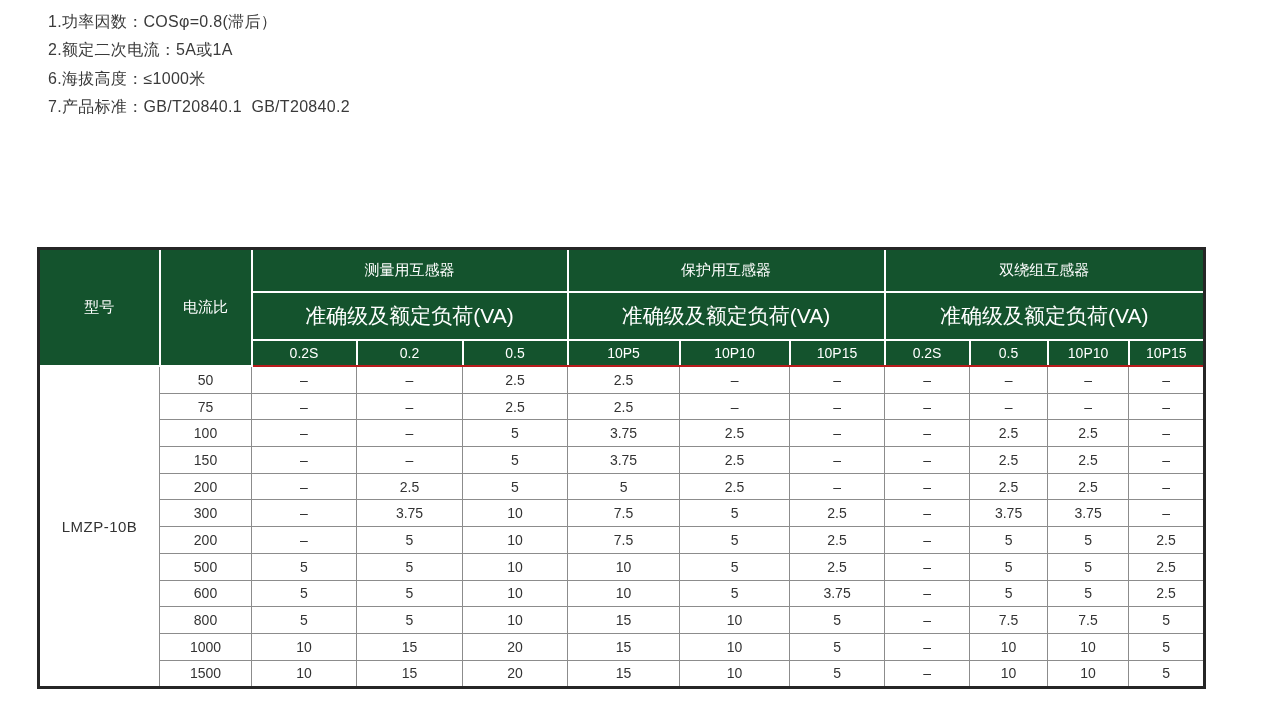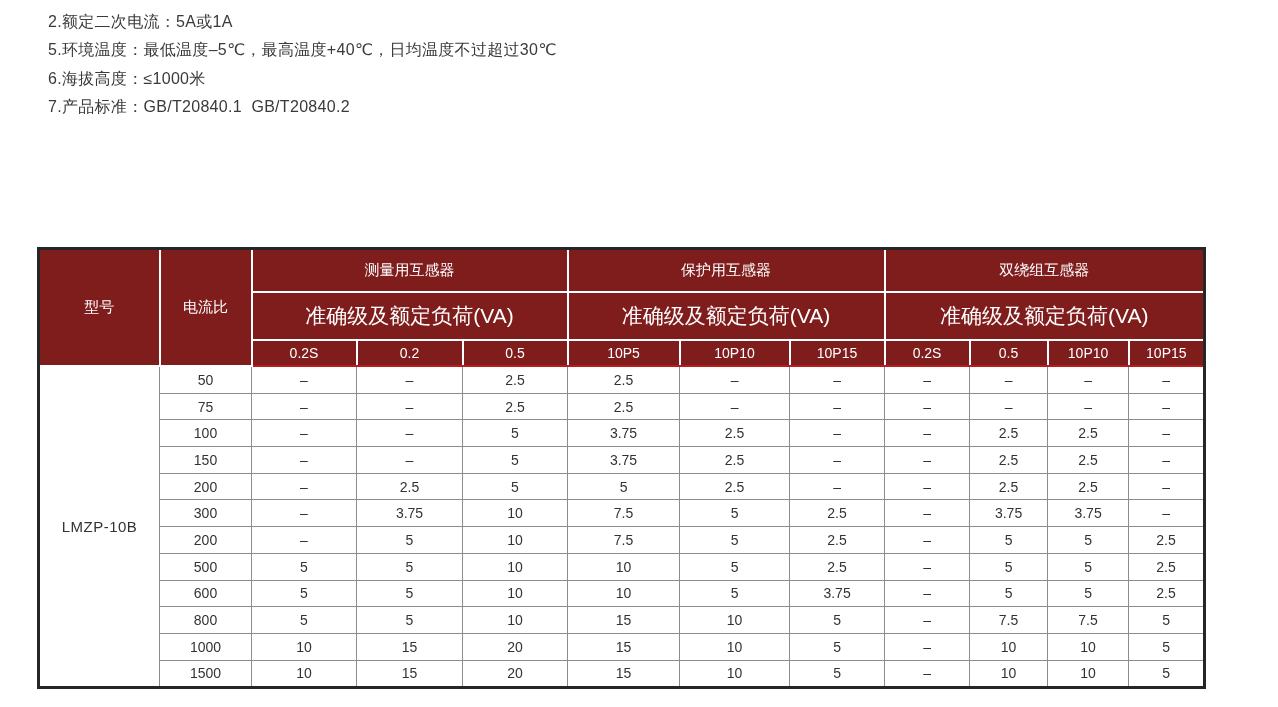--- a/index.html
+++ b/index.html
@@ -34,21 +34,21 @@
   table.rating-table {
     position: absolute;
     left: 37px;
     top: 247px;
     width: 1166px;
     border-collapse: collapse;
     table-layout: fixed;
     border: 3px solid #262626;
   }
   thead th {
-    background: #7f1d1d;
+    background: #14532d;
     color: #ffffff;
     font-weight: normal;
     border: 2px solid #ffffff;
     text-align: center;
     vertical-align: middle;
     padding: 0;
   }
   thead tr.group-row th    { height: 41px; font-size: 15px; }
   thead tr.sub-row th      { height: 46px; font-size: 21px; }
   thead tr.class-row th    { height: 24px; font-size: 14px; border-bottom: 2px solid #b91c1c; }
@@ -66,22 +66,22 @@
     font-size: 15px;
     letter-spacing: 0.5px;
   }
 </style>
 </head>
 <body>
 
 <div class="page">
 
   <div class="spec-list">
+    <div class="spec-item">1.功率因数：COSφ=0.8(滞后）</div>
     <div class="spec-item">2.额定二次电流：5A或1A</div>
-    <div class="spec-item">5.环境温度：最低温度–5℃，最高温度+40℃，日均温度不过超过30℃</div>
     <div class="spec-item">6.海拔高度：≤1000米</div>
     <div class="spec-item">7.产品标准：GB/T20840.1  GB/T20840.2</div>
   </div>
 
   <table class="rating-table">
     <colgroup>
       <col style="width:121px">
         <col style="width:92px">
       <col style="width:105px">
         <col style="width:106px">

